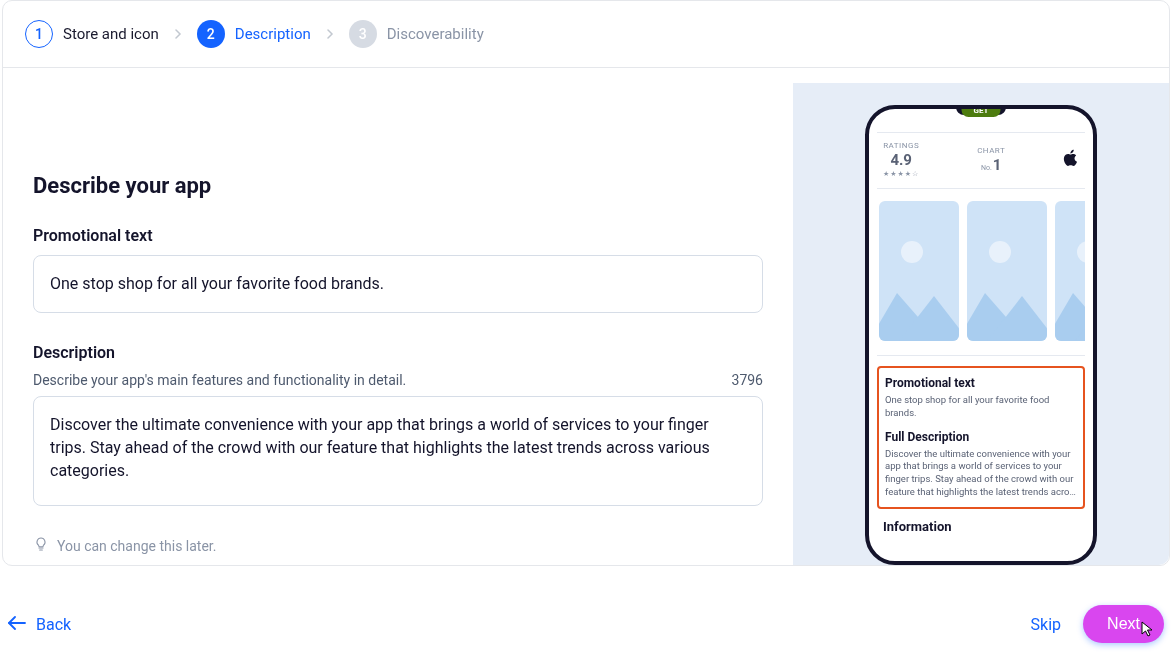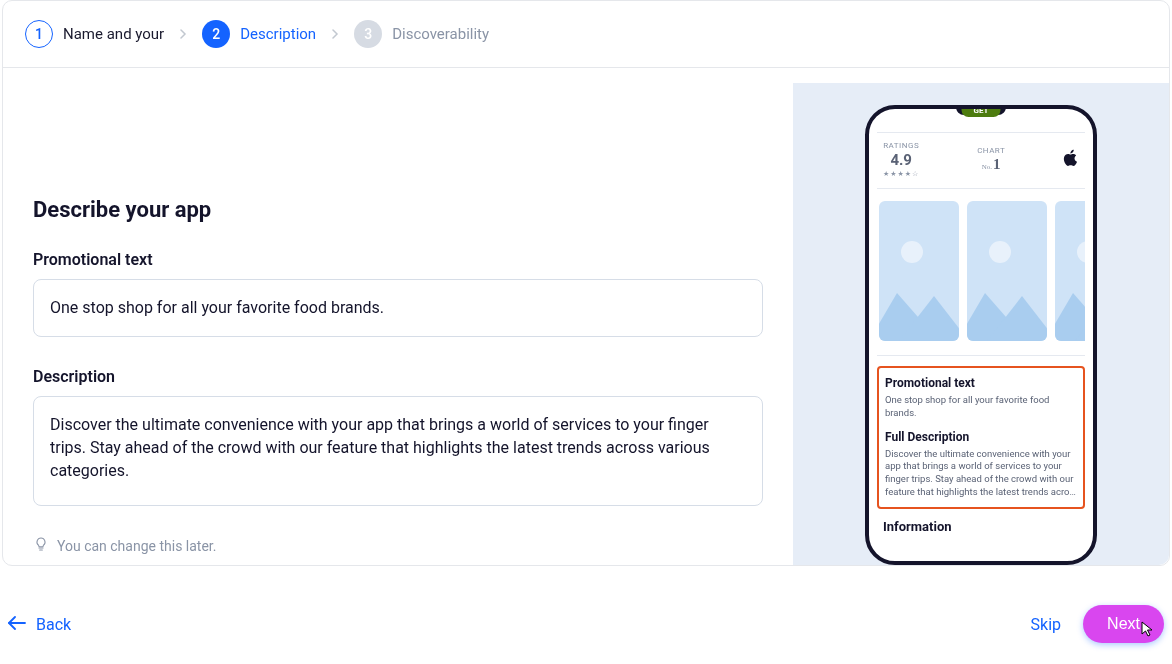--- a/index.html
+++ b/index.html
@@ -199,21 +199,21 @@
     pointer-events:none;
   }
 </style>
 </head>
 <body>
 
 <div class="card">
   <div class="stepper">
     <div class="step">
       <div class="step-circle outline">1</div>
-      <div class="step-label done">Name and your</div>
+      <div class="step-label done">Store and icon</div>
     </div>
     <span class="chev">
       <svg width="10" height="10" viewBox="0 0 10 10">
           <path d="M3 1 L7 5 L3 9" stroke="#c2c8d0" stroke-width="1.5" fill="none" stroke-linecap="round"></path>
         </svg>
     </span>
     <div class="step">
       <div class="step-circle solid">2</div>
       <div class="step-label active">Description</div>
     </div>
@@ -232,20 +232,24 @@
     <div class="left">
       <h1 class="page-title">Describe your app</h1>
 
       <div class="field">
         <div class="field-label">Promotional text</div>
         <textarea class="input-box" rows="1" style="height: 58px;">One stop shop for all your favorite food brands.</textarea>
       </div>
 
       <div class="field">
         <div class="field-label">Description</div>
+        <div class="field-help-row">
+          <div class="field-help">Describe your app's main features and functionality in detail.</div>
+          <div class="counter">3796</div>
+        </div>
         <textarea class="input-box tall" style="">Discover the ultimate convenience with your app that brings a world of services to your finger trips. Stay ahead of the crowd with our feature that highlights the latest trends across various categories.</textarea>
       </div>
 
       <div class="hint-row">
         <span>
           <svg width="16" height="16" viewBox="0 0 24 24" fill="none" stroke="#8a94a6" stroke-width="1.6" stroke-linecap="round" stroke-linejoin="round">
             <path d="M9 18h6"></path>
               <path d="M10 21h4"></path>
             <path d="M12 3a6 6 0 0 0-4 10.5c.7.8 1 1.5 1 2.5h6c0-1 .3-1.7 1-2.5A6 6 0 0 0 12 3z"></path>
           </svg>
@@ -262,21 +266,21 @@
             <div style="position:absolute; top:-6px; left:50%; transform:translateX(-50%); background:#4d7c0f; color:#fff; font-size:8px; font-weight:700; padding:3px 12px 2px; border-radius:10px;">GET</div>
           </div>
           <div class="metrics">
             <div class="metric">
               <div class="mlabel">RATINGS</div>
               <div class="mval">4.9</div>
               <div class="mstars">★★★★☆</div>
             </div>
             <div class="metric">
               <div class="mlabel">CHART</div>
-              <div style="display:flex; align-items:baseline; gap:1px;font-family:Liberation Serif, serif;">
+              <div style="display:flex; align-items:baseline; gap:1px;">
                 <span class="mno">No.</span>
                 <span class="mval">1</span>
               </div>
             </div>
             <div class="apple">
               <svg width="16" height="18" viewBox="0 0 16 18" fill="#14142b">
                   <path d="M11.5 9.4c0-2 1.6-3 1.7-3-.9-1.3-2.3-1.5-2.8-1.5-1.2-.1-2.3.7-2.9.7-.6 0-1.5-.7-2.5-.7C3.6 5 2.3 5.7 1.6 6.9.1 9.4 1.2 13 2.6 15c.7 1 1.5 2.1 2.6 2 .1 0 1.4-.7 2.6-.7s1.6.7 2.6.7c1.1 0 1.8-1 2.5-2 .8-1.1 1.1-2.2 1.1-2.3-.1 0-2.5-.9-2.5-3.3zM9.8 3.3c.6-.7 1-1.6.9-2.6-.8 0-1.8.6-2.4 1.2-.5.6-1 1.6-.9 2.5.9.1 1.8-.4 2.4-1.1z"></path>
                 </svg>
             </div>
           </div>

